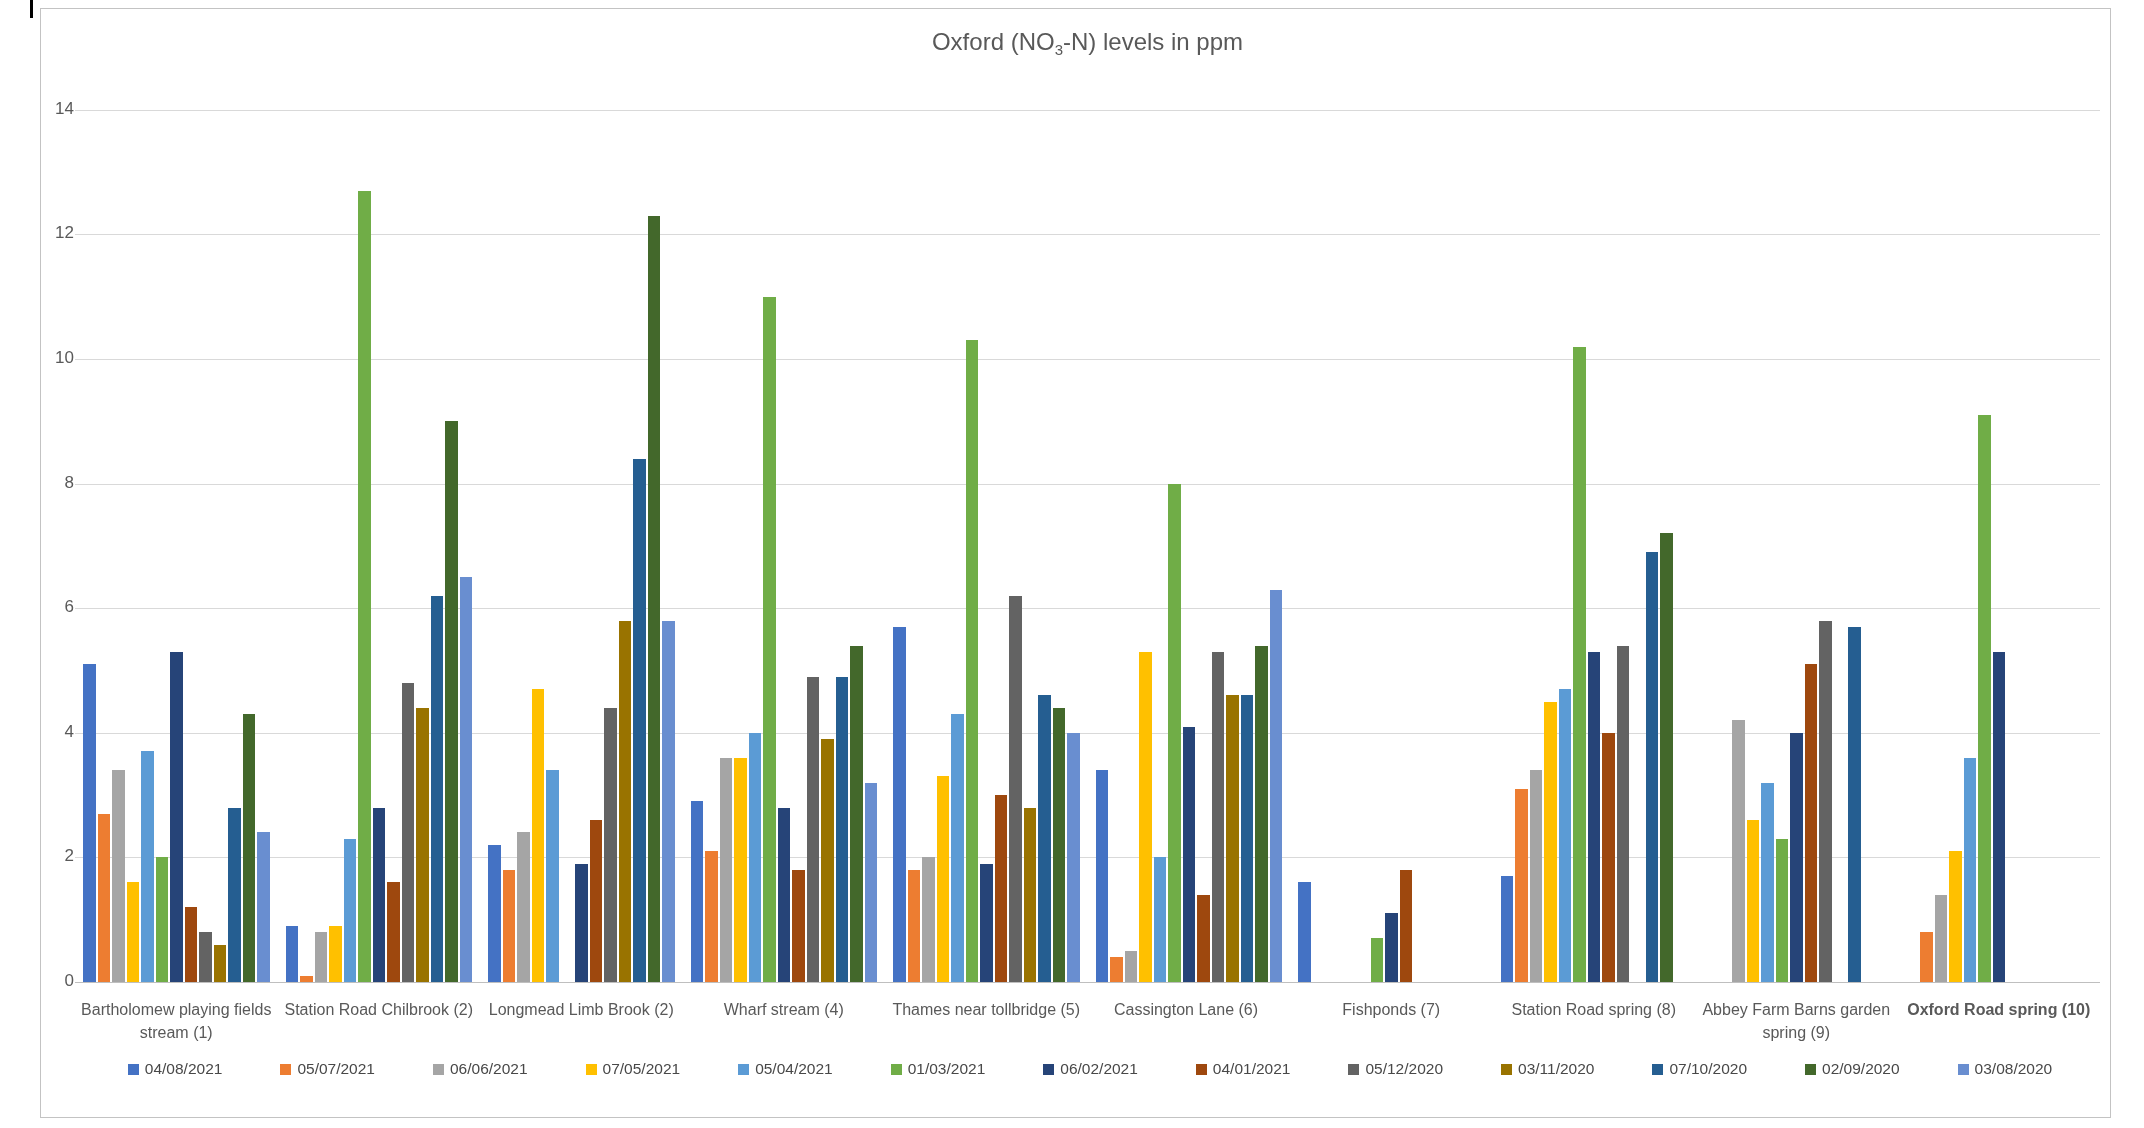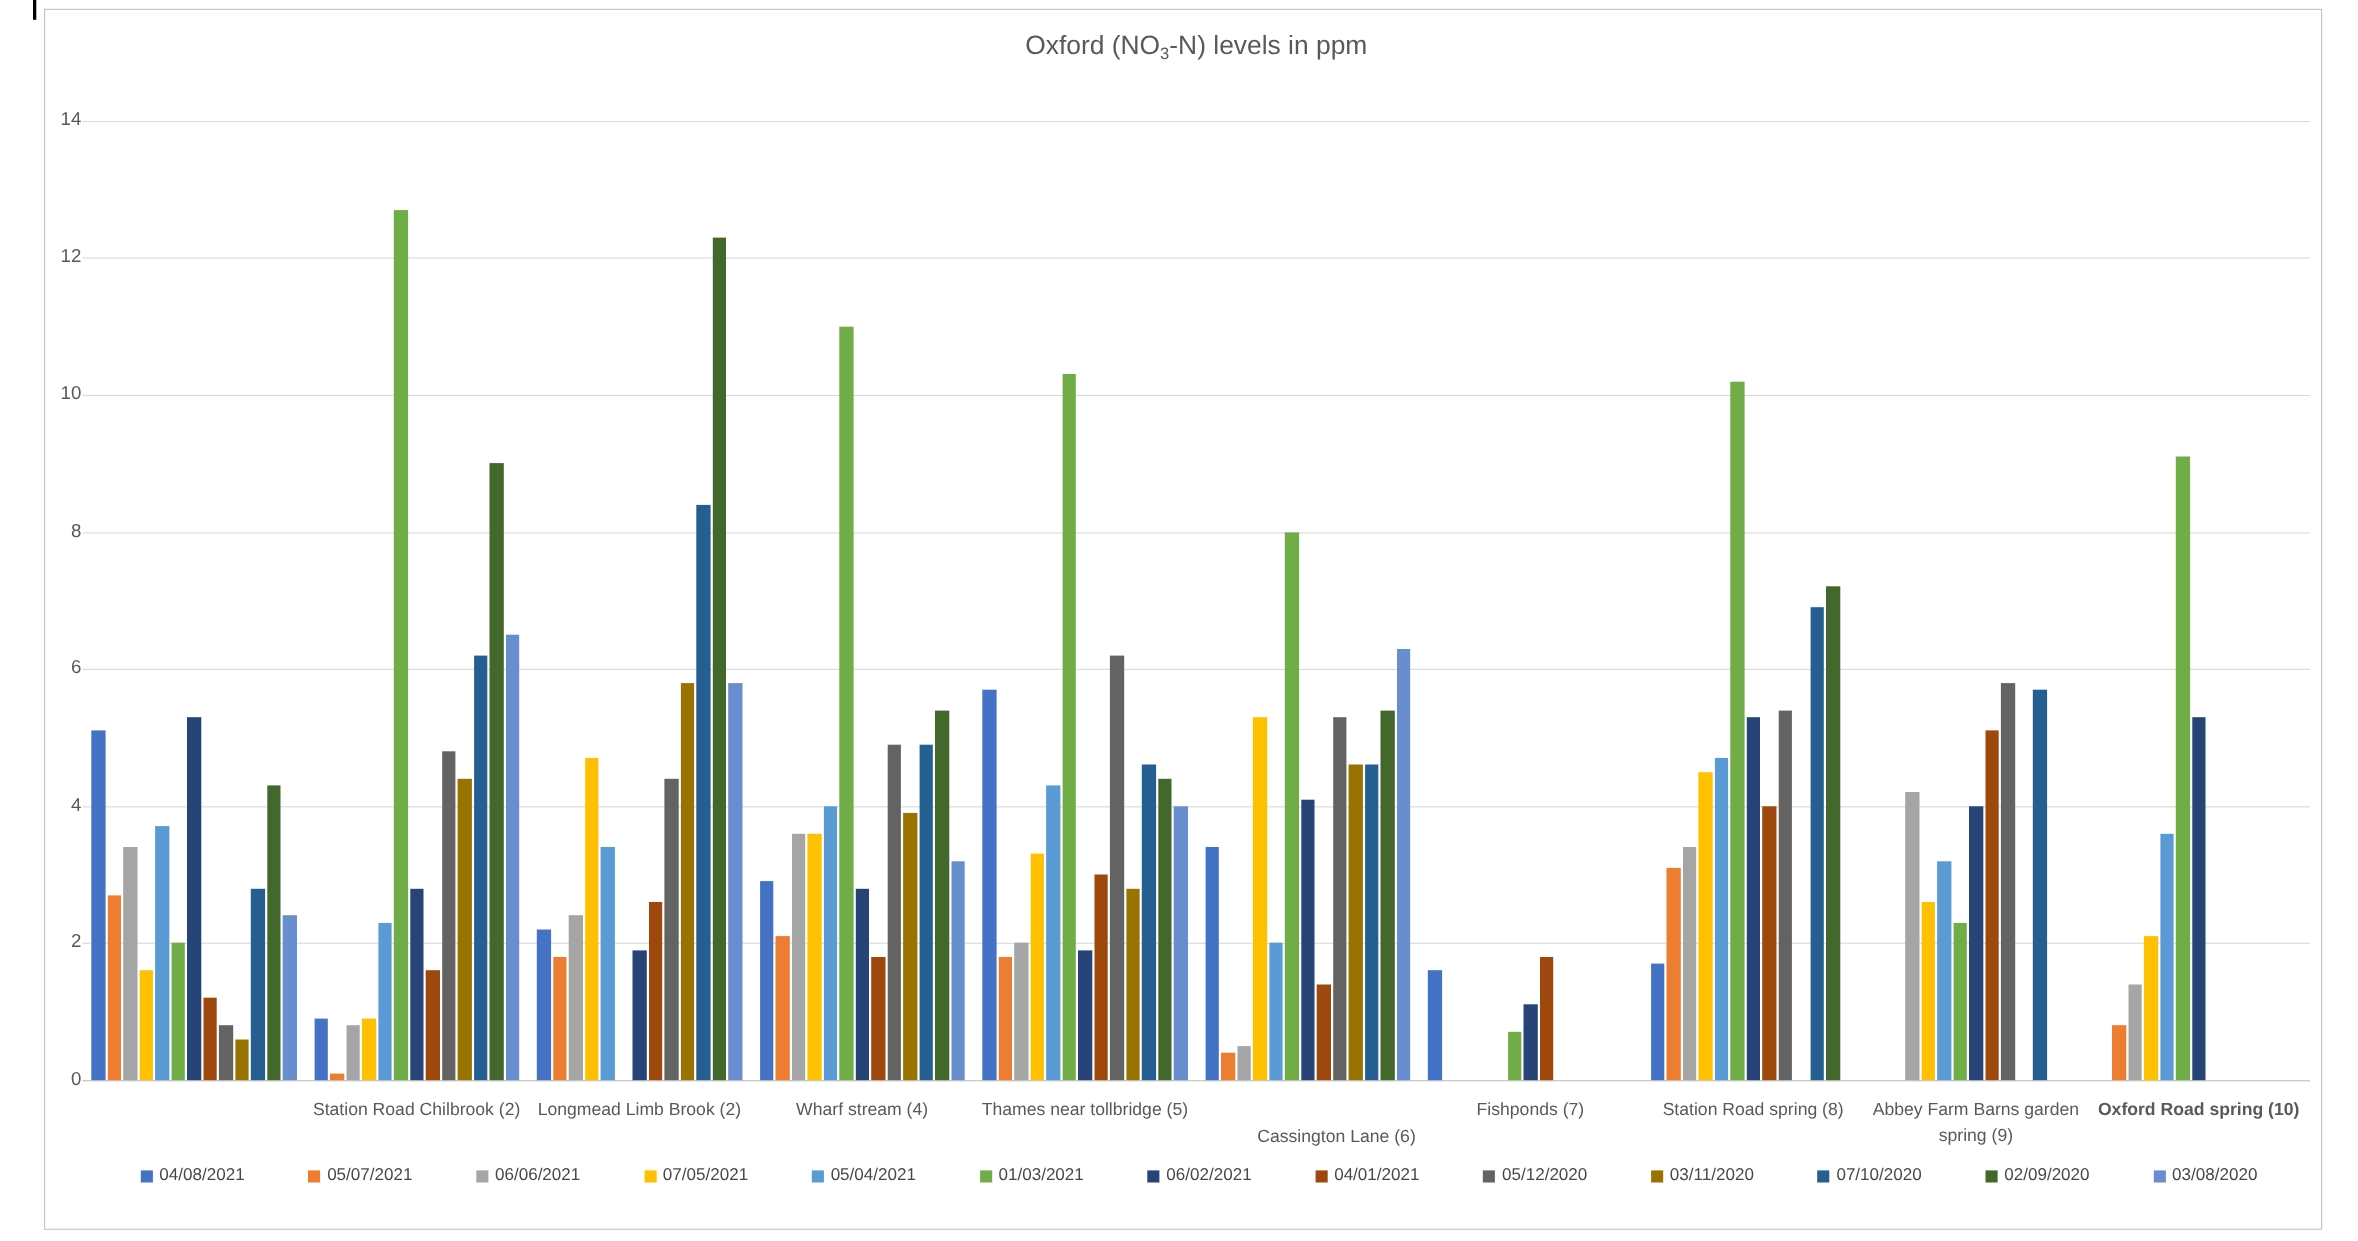--- a/index.html
+++ b/index.html
@@ -150,25 +150,26 @@
     <div class="bar" style="left: 850px; width: 12.5px; top: 645.58px; height: 336.42px; background: rgb(67, 104, 43);"></div>
     <div class="bar" style="left: 1052.5px; width: 12.5px; top: 707.88px; height: 274.12px; background: rgb(67, 104, 43);"></div>
     <div class="bar" style="left: 1255px; width: 12.5px; top: 645.58px; height: 336.42px; background: rgb(67, 104, 43);"></div>
     <div class="bar" style="left: 1660px; width: 12.5px; top: 533.44px; height: 448.56px; background: rgb(67, 104, 43);"></div>
     <div class="bar" style="left: 257px; width: 12.5px; top: 832.48px; height: 149.52px; background: rgb(105, 142, 208);"></div>
     <div class="bar" style="left: 459.5px; width: 12.5px; top: 577.05px; height: 404.95px; background: rgb(105, 142, 208);"></div>
     <div class="bar" style="left: 662px; width: 12.5px; top: 620.66px; height: 361.34px; background: rgb(105, 142, 208);"></div>
     <div class="bar" style="left: 864.5px; width: 12.5px; top: 782.64px; height: 199.36px; background: rgb(105, 142, 208);"></div>
     <div class="bar" style="left: 1067px; width: 12.5px; top: 732.8px; height: 249.2px; background: rgb(105, 142, 208);"></div>
     <div class="bar" style="left: 1269.5px; width: 12.5px; top: 589.51px; height: 392.49px; background: rgb(105, 142, 208);"></div>
+    <div class="x-cat-label" style="left: 69.25px; top: 998px;">Bartholomew playing fields stream (1)</div>
     <div class="x-cat-label" style="left: 271.75px; top: 998px;">Station Road Chilbrook (2)</div>
     <div class="x-cat-label" style="left: 474.25px; top: 998px;">Longmead Limb Brook (2)</div>
     <div class="x-cat-label" style="left: 676.75px; top: 998px;">Wharf stream (4)</div>
     <div class="x-cat-label" style="left: 879.25px; top: 998px;">Thames near tollbridge (5)</div>
-    <div class="x-cat-label" style="left: 1108px; top: 998px; margin-top: 24px;">Cassington Lane (6)</div>
+    <div class="x-cat-label" style="left: 1079px; top: 998px;">Cassington Lane (6)</div>
     <div class="x-cat-label" style="left: 1284.25px; top: 998px;">Fishponds (7)</div>
     <div class="x-cat-label" style="left: 1486.75px; top: 998px;">Station Road spring (8)</div>
     <div class="x-cat-label" style="left: 1689.25px; top: 998px;">Abbey Farm Barns garden spring (9)</div>
     <div class="x-cat-label" style="left: 1891.75px; top: 998px; font-weight: bold;">Oxford Road spring (10)</div>
   </div>
 
 <div class="legend" id="legend">
     <div class="legend-item">
       <div class="legend-swatch" style="background: rgb(68, 114, 196);"></div>
       <div class="legend-label" style="color: rgb(72, 72, 72);">04/08/2021</div>

